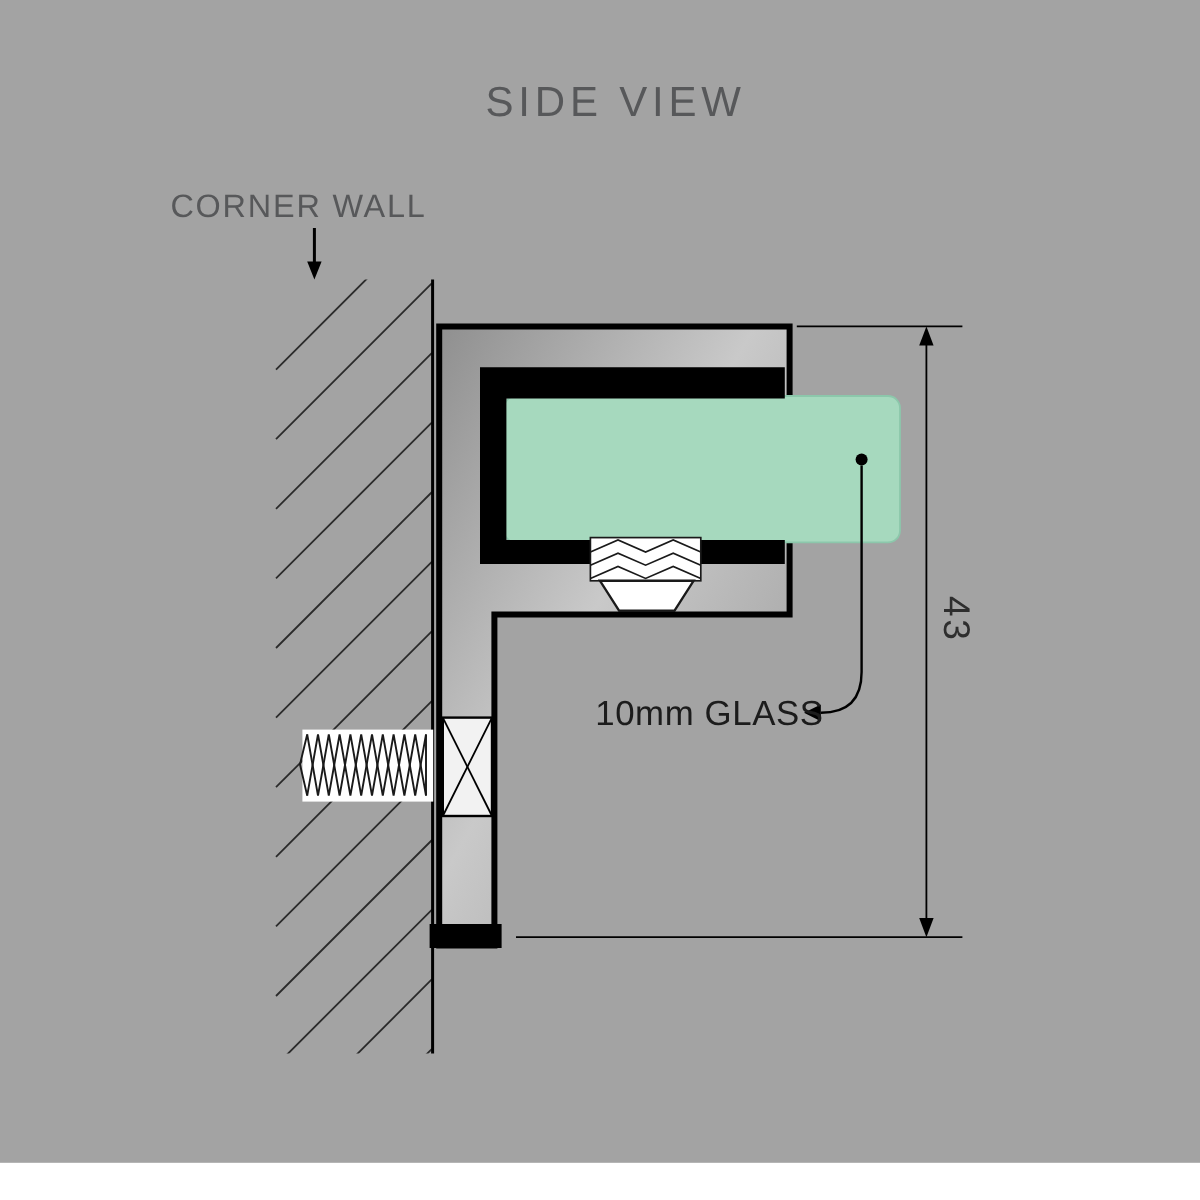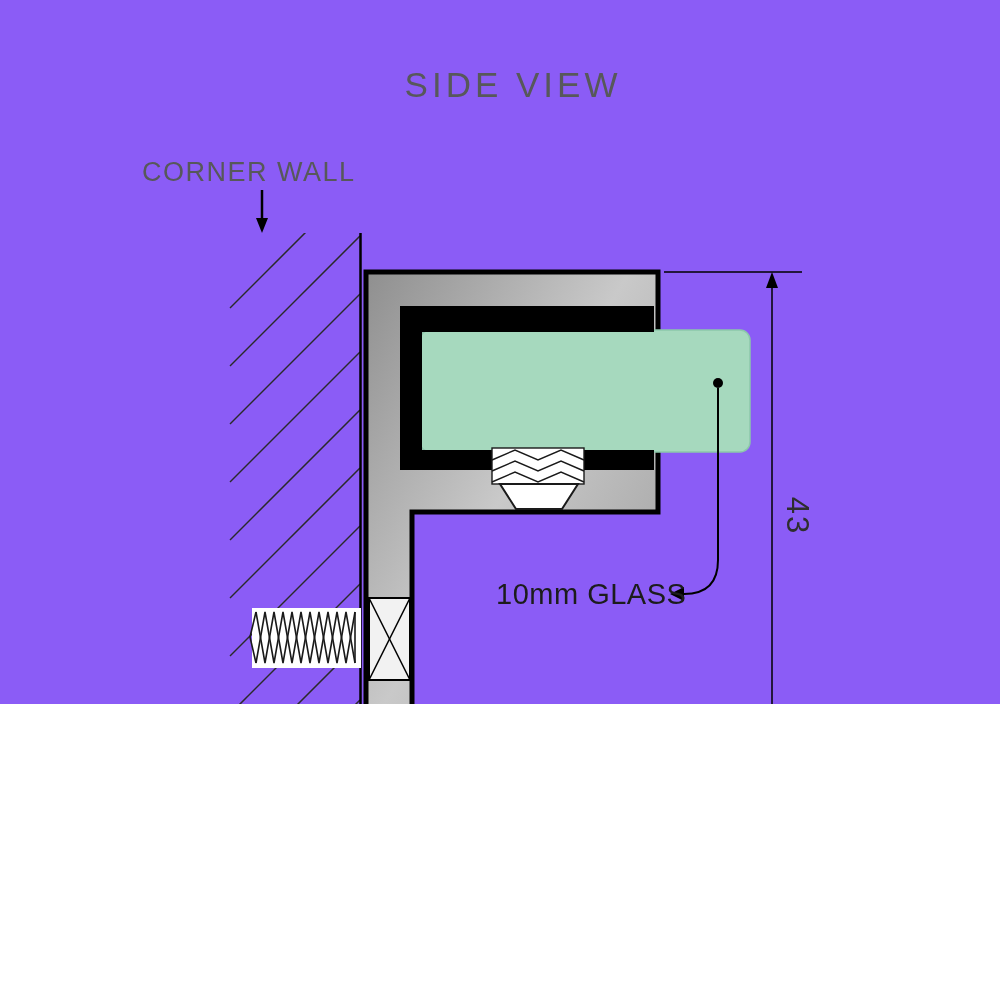--- a/index.html
+++ b/index.html
@@ -6,22 +6,22 @@
     margin: 0;
     padding: 0;
     background: #ffffff;
     width: 1000px;
     height: 1000px;
     font-family: "Liberation Sans", sans-serif;
   }
   .stage {
     position: relative;
     width: 1000px;
-    height: 704px;
-    background: #8b5cf6;
+    height: 969px;
+    background: #a3a3a3;
     overflow: hidden;
   }
   svg { display: block; }
   text { user-select: none; }
 </style>
 </head>
 <body>
 
 <div class="stage">
   <svg width="1000" height="1000" viewBox="0 0 1000 1000" xmlns="http://www.w3.org/2000/svg">

